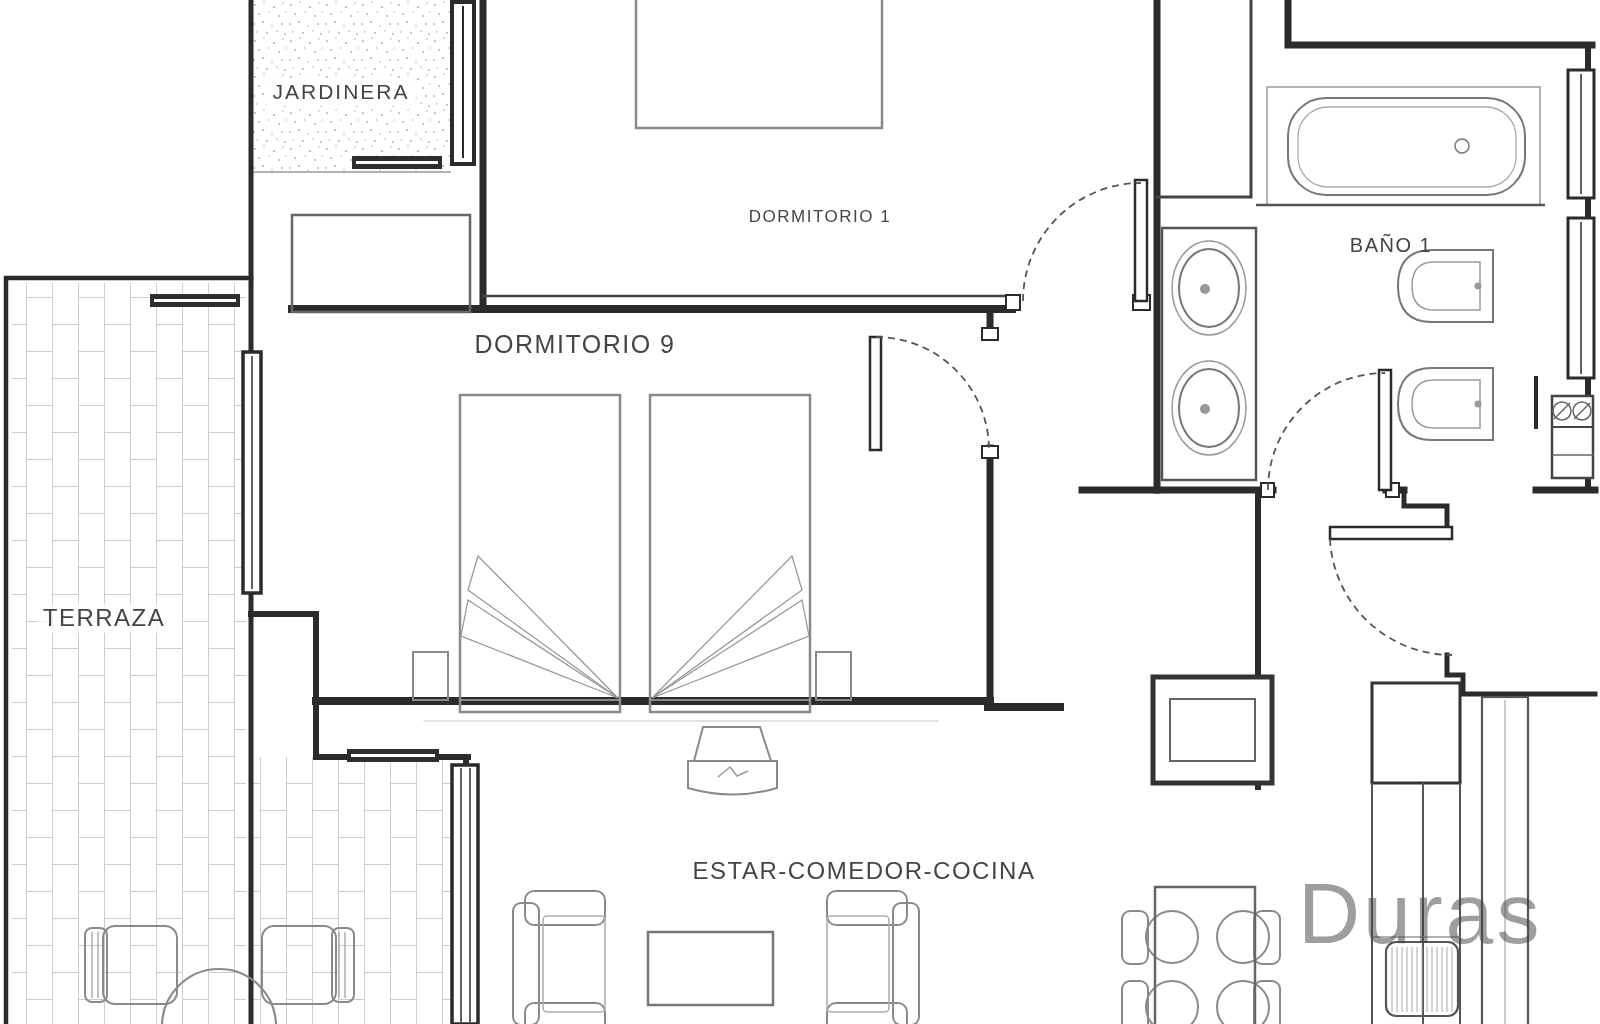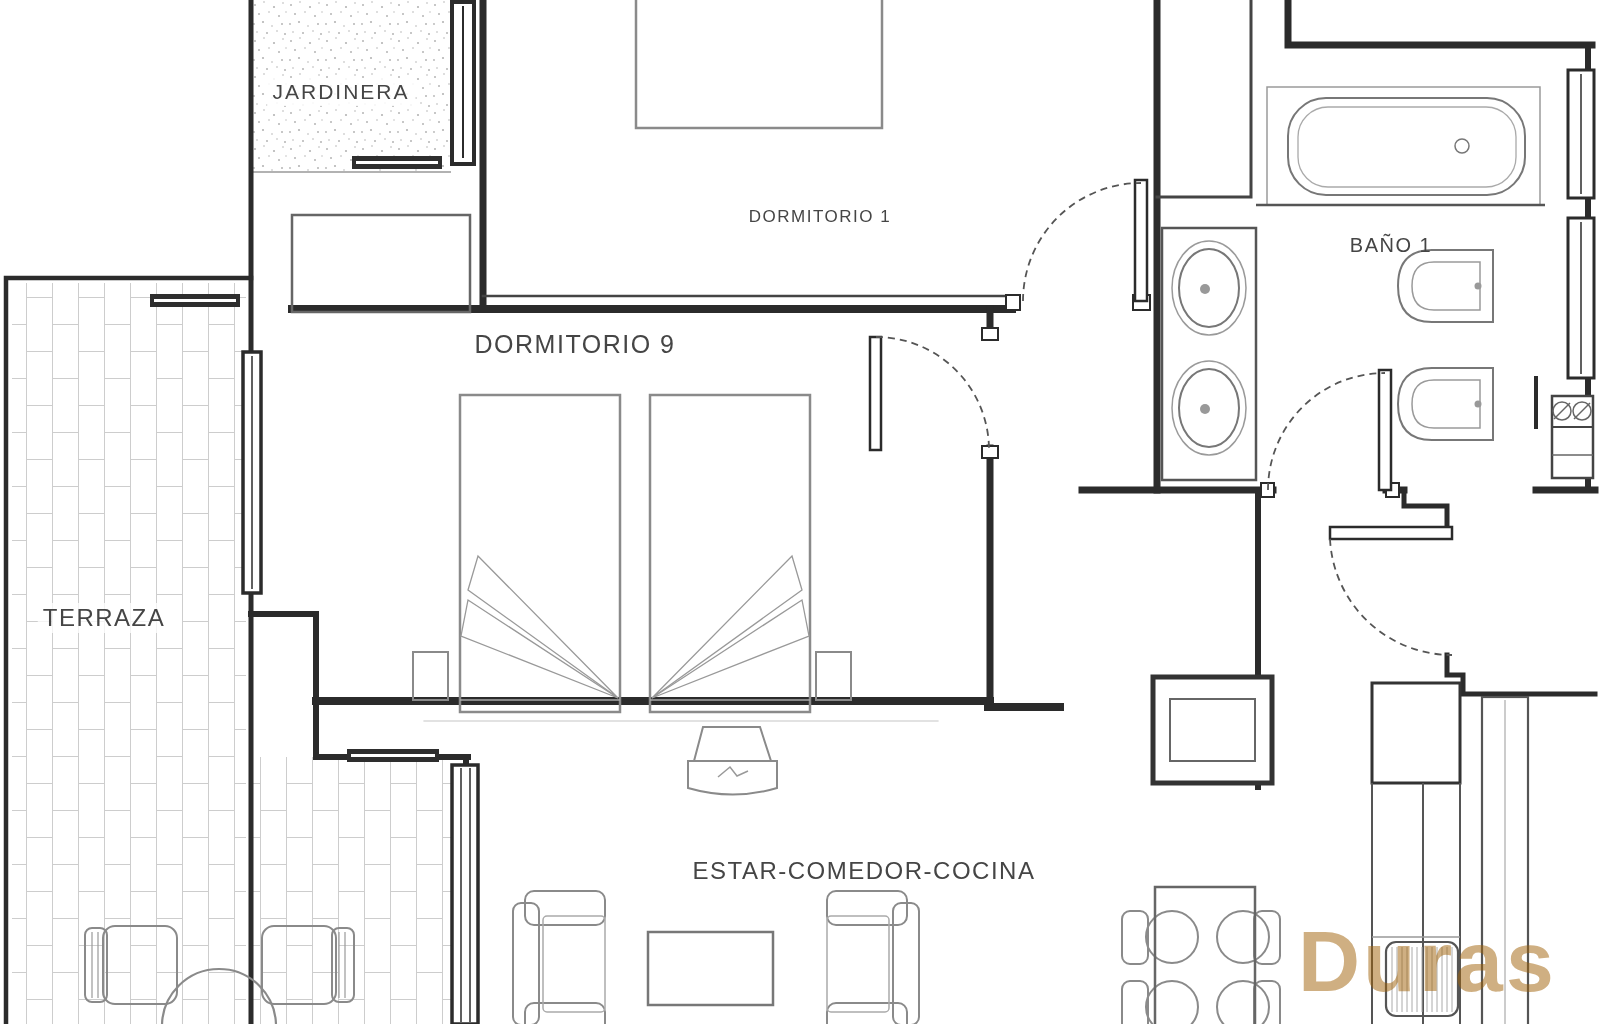--- a/index.html
+++ b/index.html
@@ -8,22 +8,22 @@
   #plan svg{position:absolute;left:0;top:0;}
   .room-label{position:absolute;transform:translate(-50%,-50%);color:#454545;
 dim        white-space:nowrap;font-weight:400;}
   .room-label{white-space:nowrap;}
   .lbl-jardinera{font-size:21px;letter-spacing:2px;background:rgba(255,255,255,.85);padding:2px 6px;text-align:right;}
   .lbl-dorm1{font-size:17px;letter-spacing:1.5px;}
   .lbl-dorm2{font-size:25px;letter-spacing:1.5px;}
   .lbl-bano{font-size:20px;letter-spacing:1.5px;}
   .lbl-terraza{font-size:24px;letter-spacing:1.5px;background:rgba(255,255,255,.75);padding:1px 5px;}
   .lbl-estar{font-size:24px;letter-spacing:1.5px;}
-  .watermark{position:absolute;left:1298px;top:912px;font-size:86px;font-weight:700;
-        color:#a16207;opacity:.5;letter-spacing:3px;white-space:nowrap;}
+  .watermark{position:absolute;left:1298px;top:864px;font-size:86px;font-weight:400;
+        color:#404040;opacity:.5;letter-spacing:3px;white-space:nowrap;}
 </style>
 </head>
 <body>
 
 <div id="plan">
 
 <svg width="1600" height="1024" viewBox="0 0 1600 1024">
   <defs>
     <pattern id="tiles" width="52" height="54" patternUnits="userSpaceOnUse">
       <path d="M0.5,0 V54 M26.5,0 V54 M0,0.5 H26 M26,27.5 H52" stroke="#cdcdcd" stroke-width="1" fill="none"></path>

